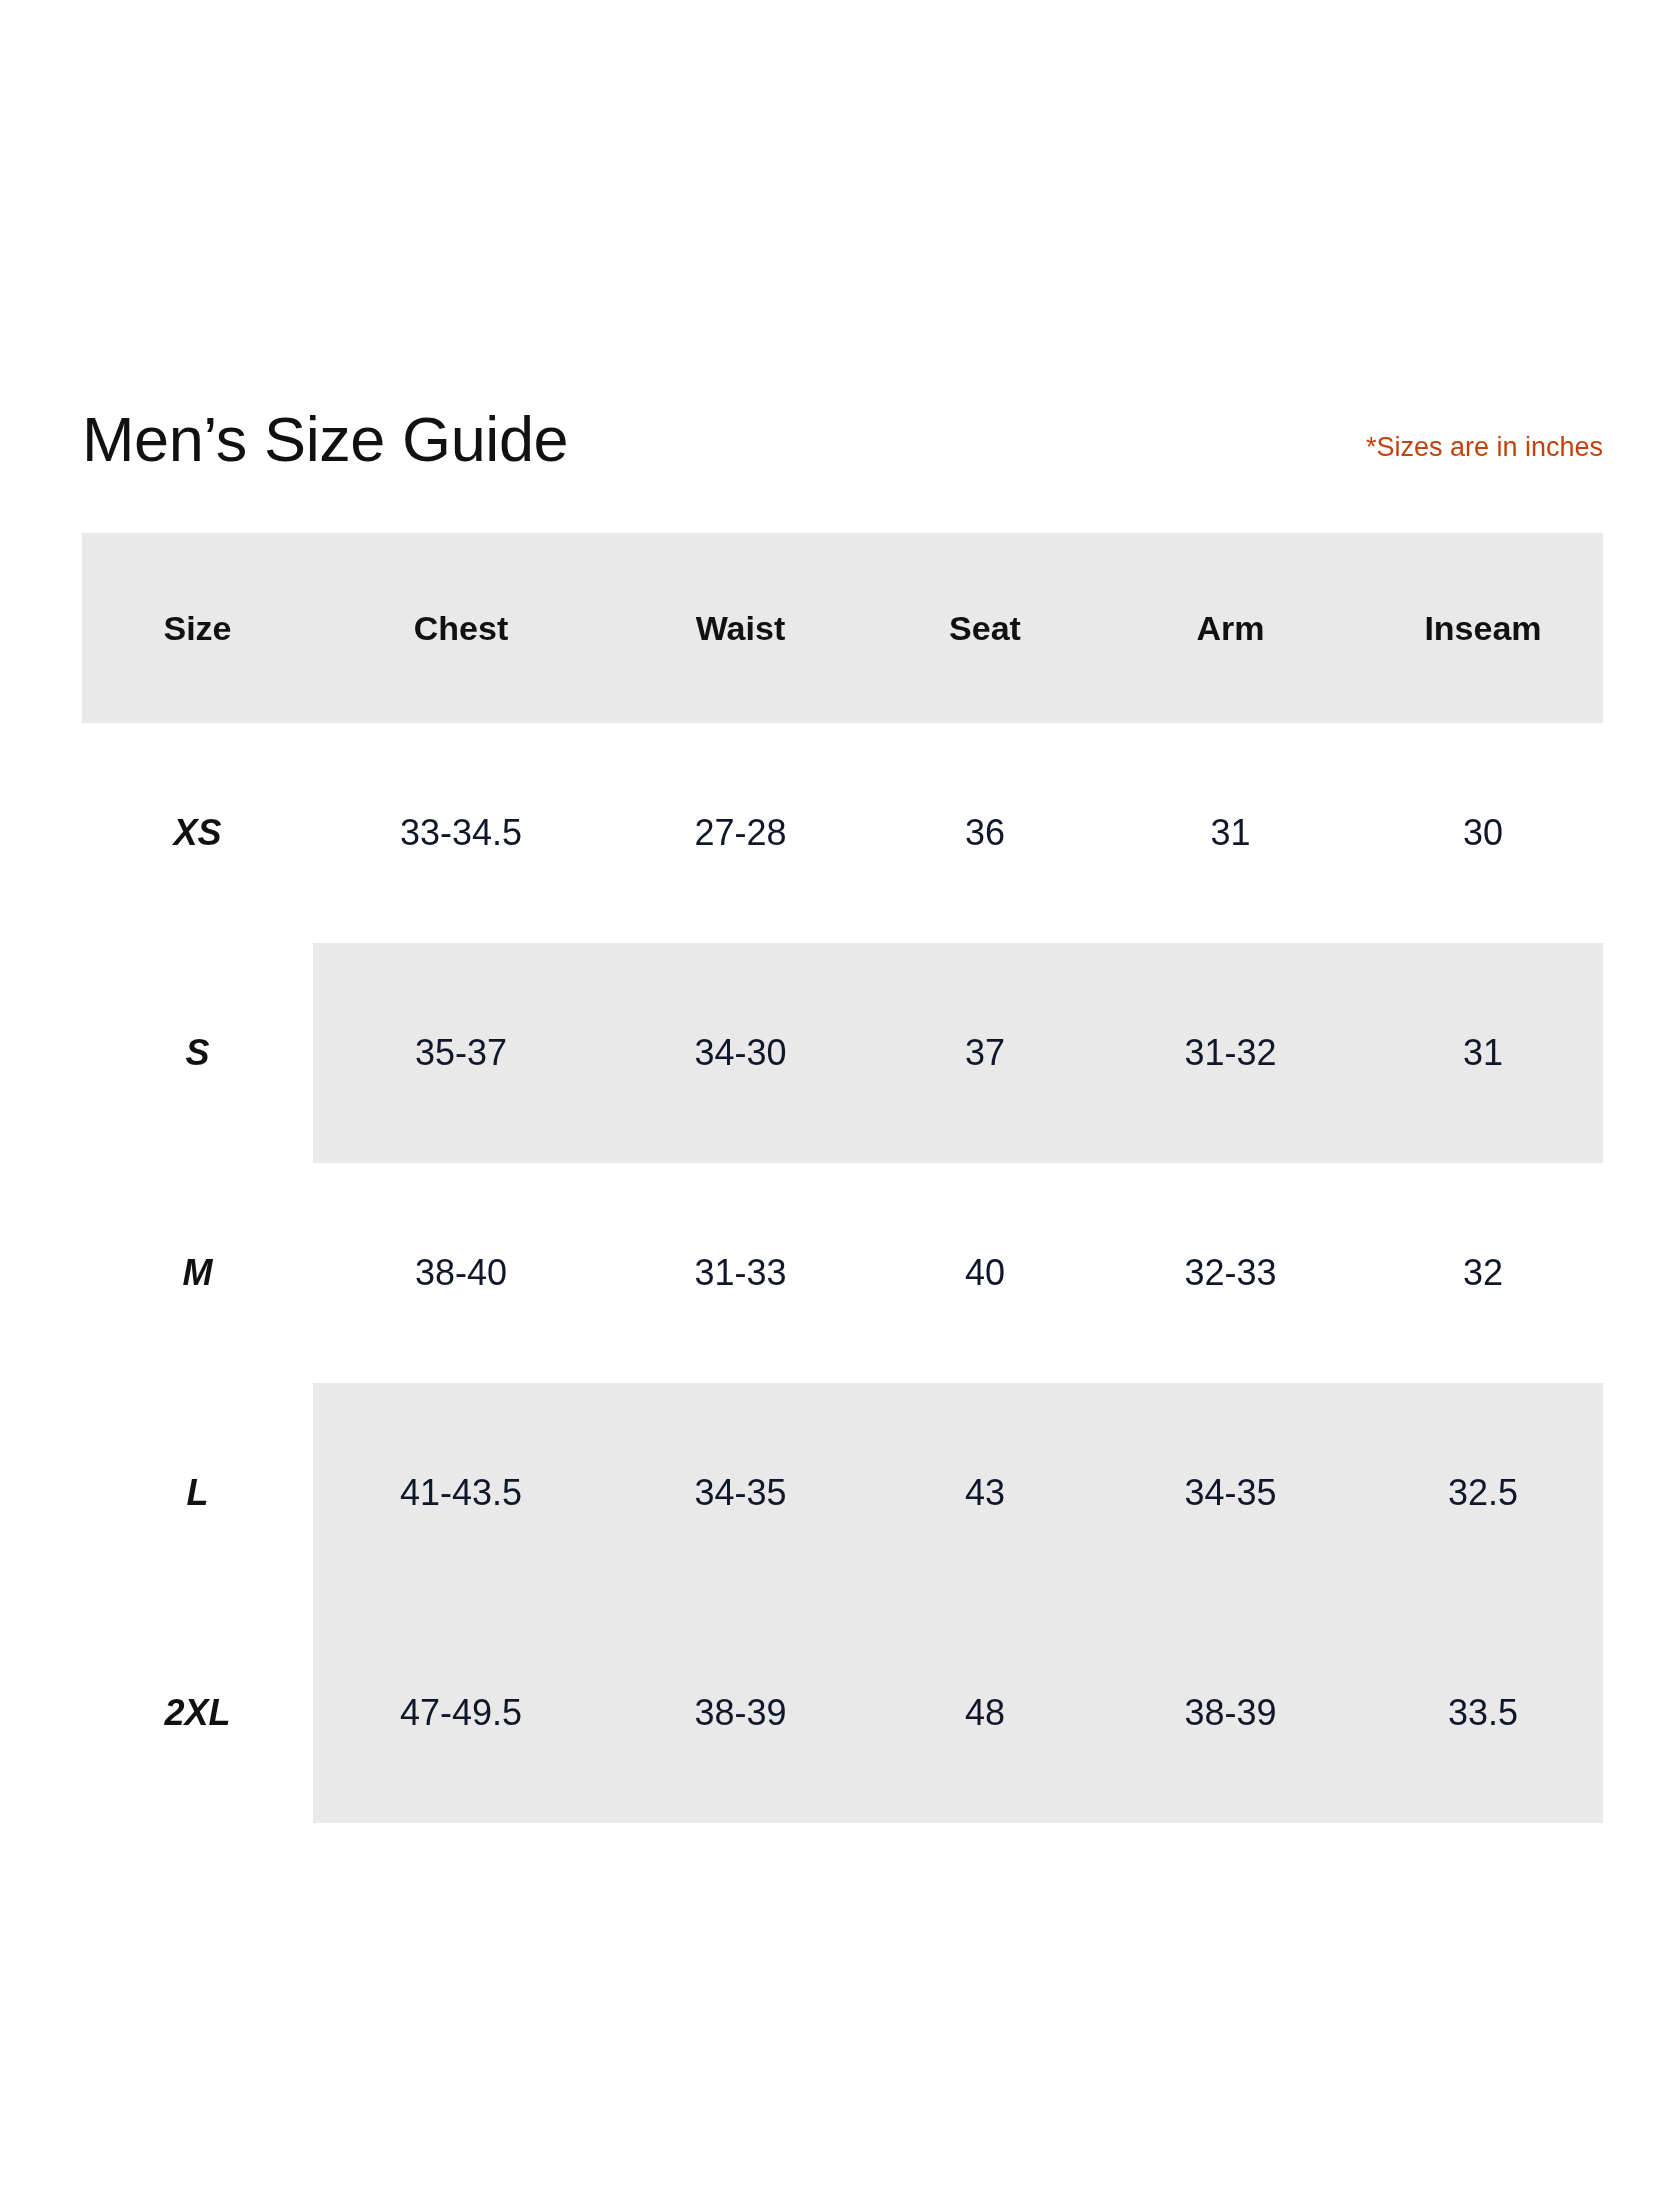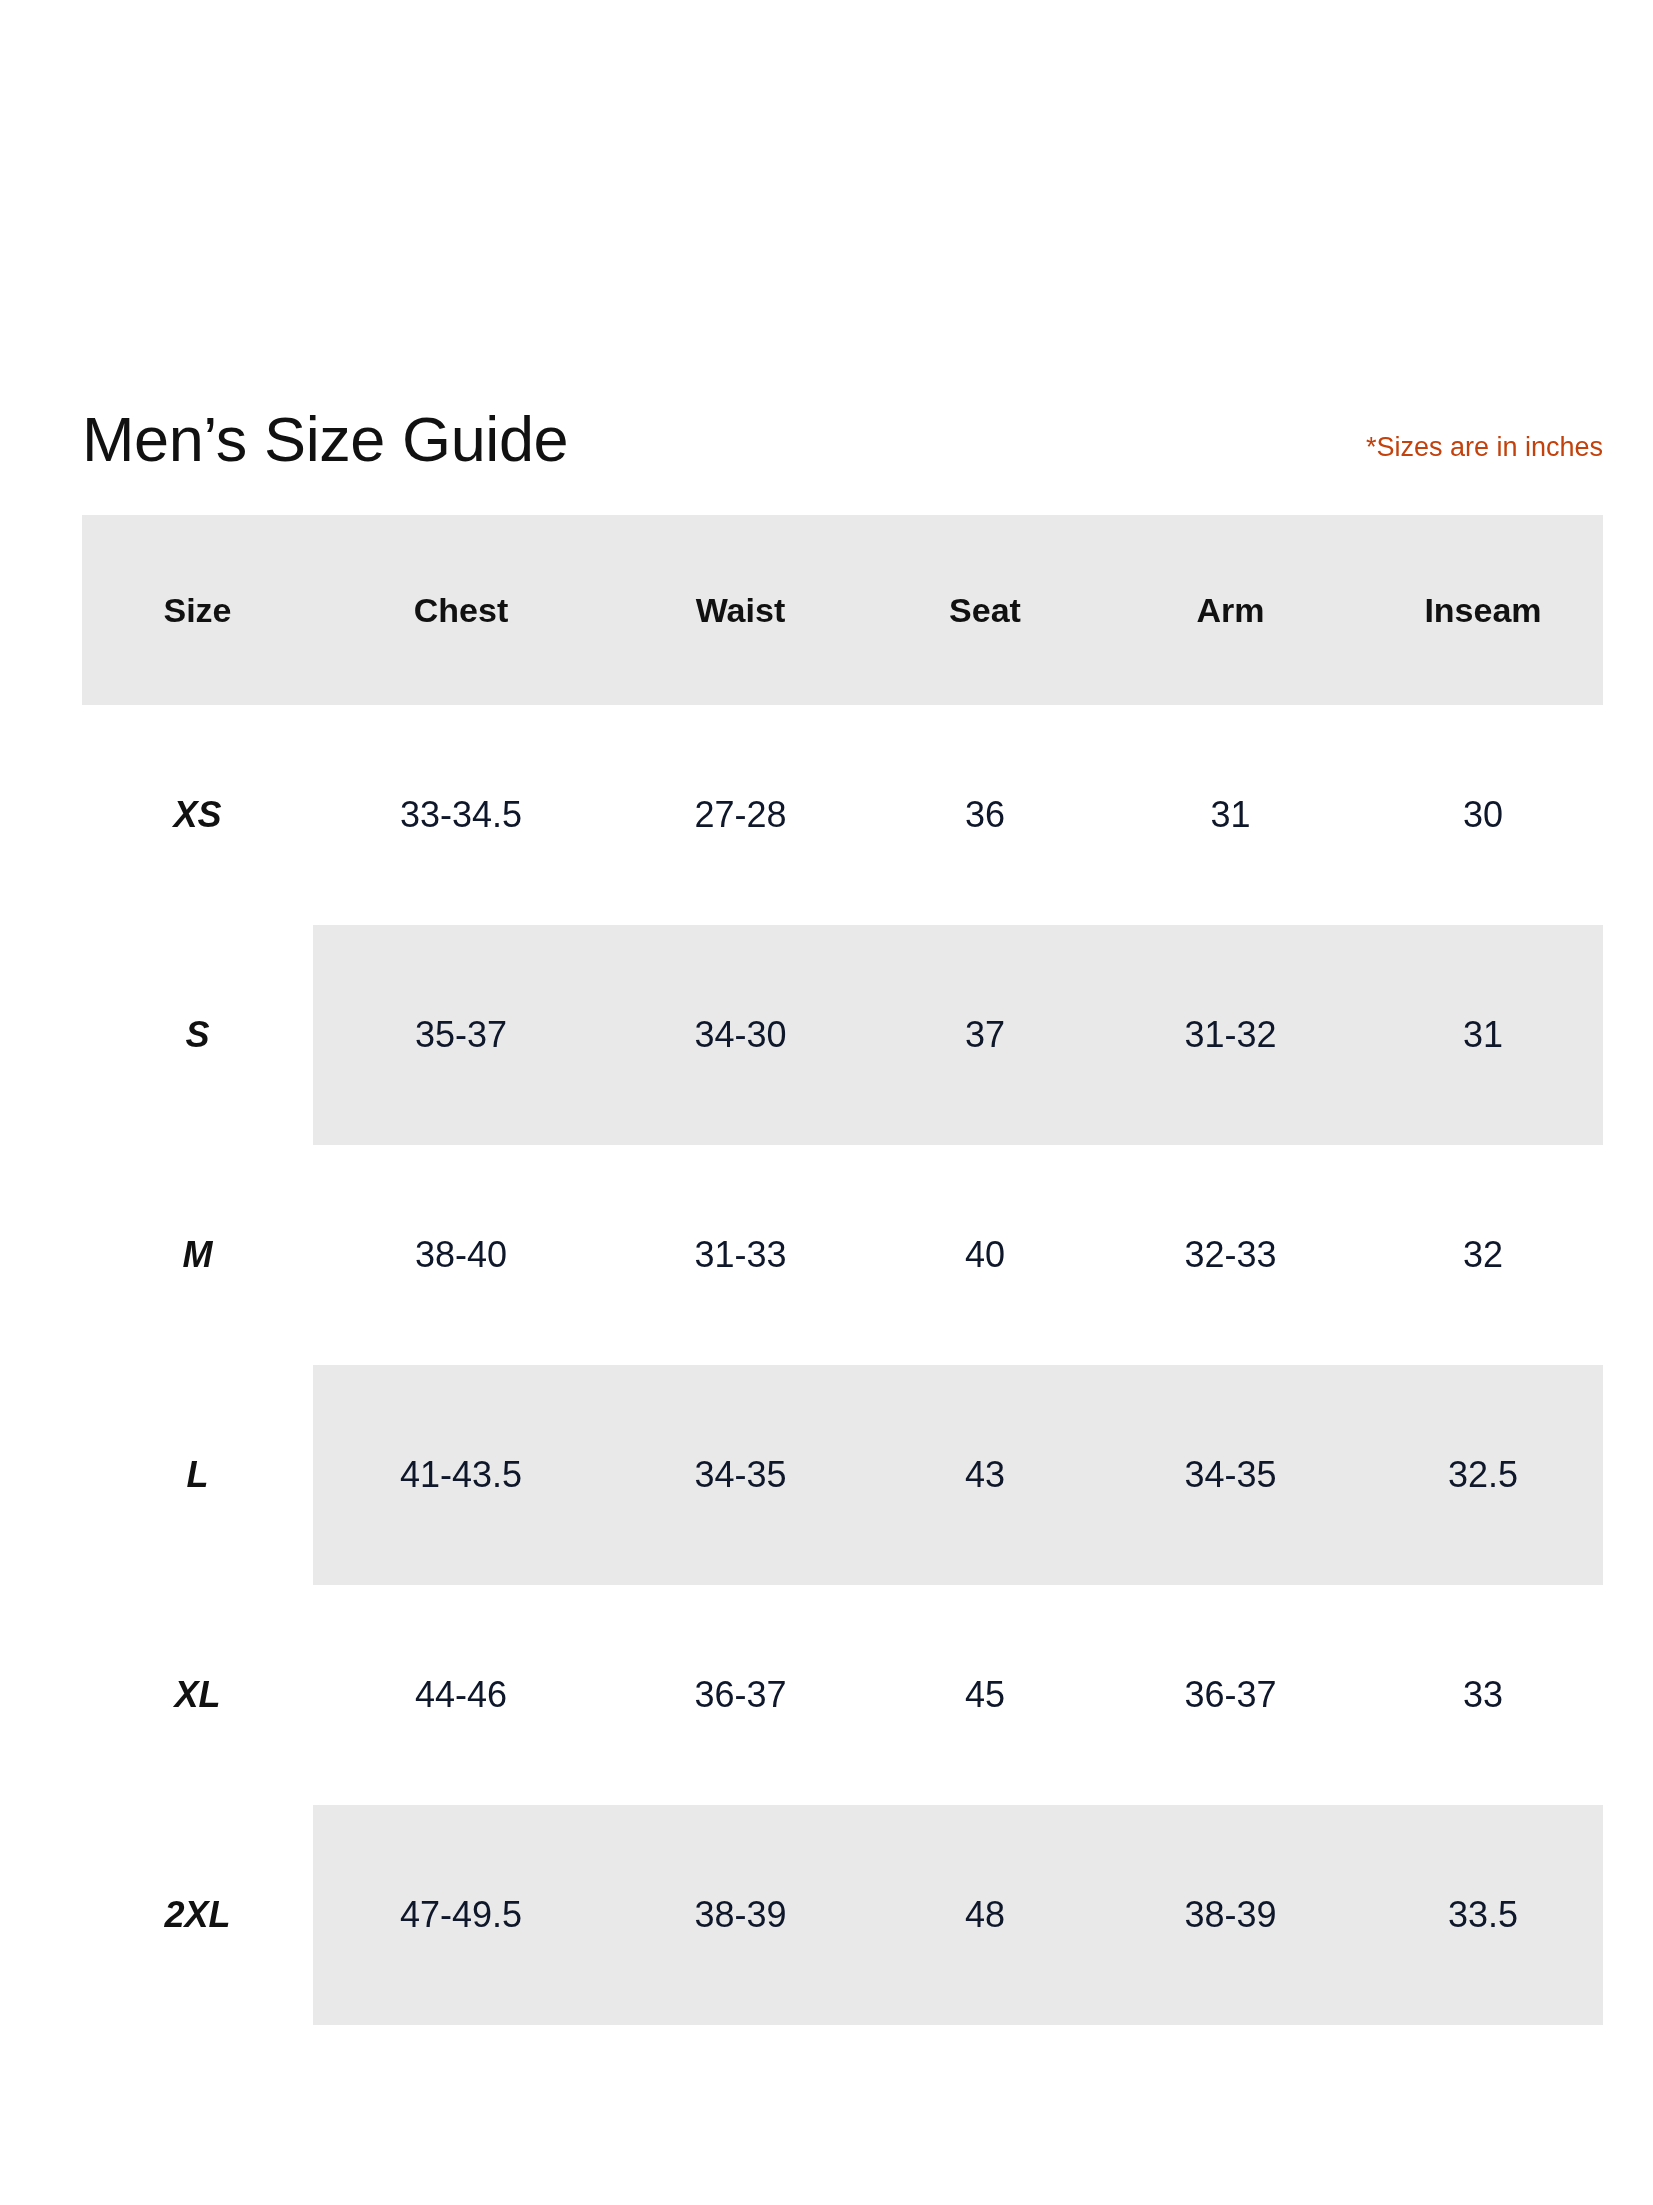--- a/index.html
+++ b/index.html
@@ -26,21 +26,21 @@
     position: absolute;
     left: 82px;
     top: 408px;
     width: 1521px;
   }
 
   .header-row {
     display: flex;
     align-items: flex-end;
     justify-content: space-between;
-    padding-bottom: 44px;
+    padding-bottom: 62px;
   }
 
   .page-title {
     font-size: 63px;
     font-weight: 400;
     letter-spacing: -0.4px;
     line-height: 1.0;
     color: #111111;
     margin: 0;
   }
@@ -166,28 +166,20 @@
 
         <tr class="row-even">
           <td class="size-cell">L</td>
           <td class="val-cell">41-43.5</td>
           <td class="val-cell">34-35</td>
           <td class="val-cell">43</td>
           <td class="val-cell">34-35</td>
           <td class="val-cell">32.5</td>
         </tr>
 
-        <tr class="row-odd">
-          <td class="size-cell">XL</td>
-          <td class="val-cell">44-46</td>
-          <td class="val-cell">36-37</td>
-          <td class="val-cell">45</td>
-          <td class="val-cell">36-37</td>
-          <td class="val-cell">33</td>
-        </tr>
 
         <tr class="row-even">
           <td class="size-cell">2XL</td>
           <td class="val-cell">47-49.5</td>
           <td class="val-cell">38-39</td>
           <td class="val-cell">48</td>
           <td class="val-cell">38-39</td>
           <td class="val-cell">33.5</td>
         </tr>
 

